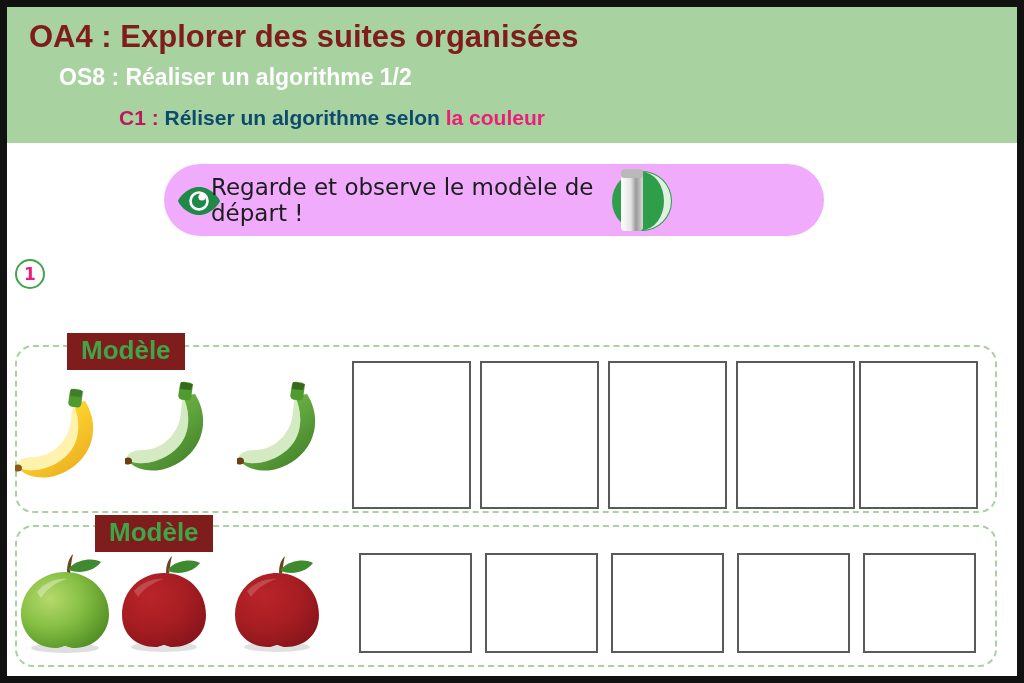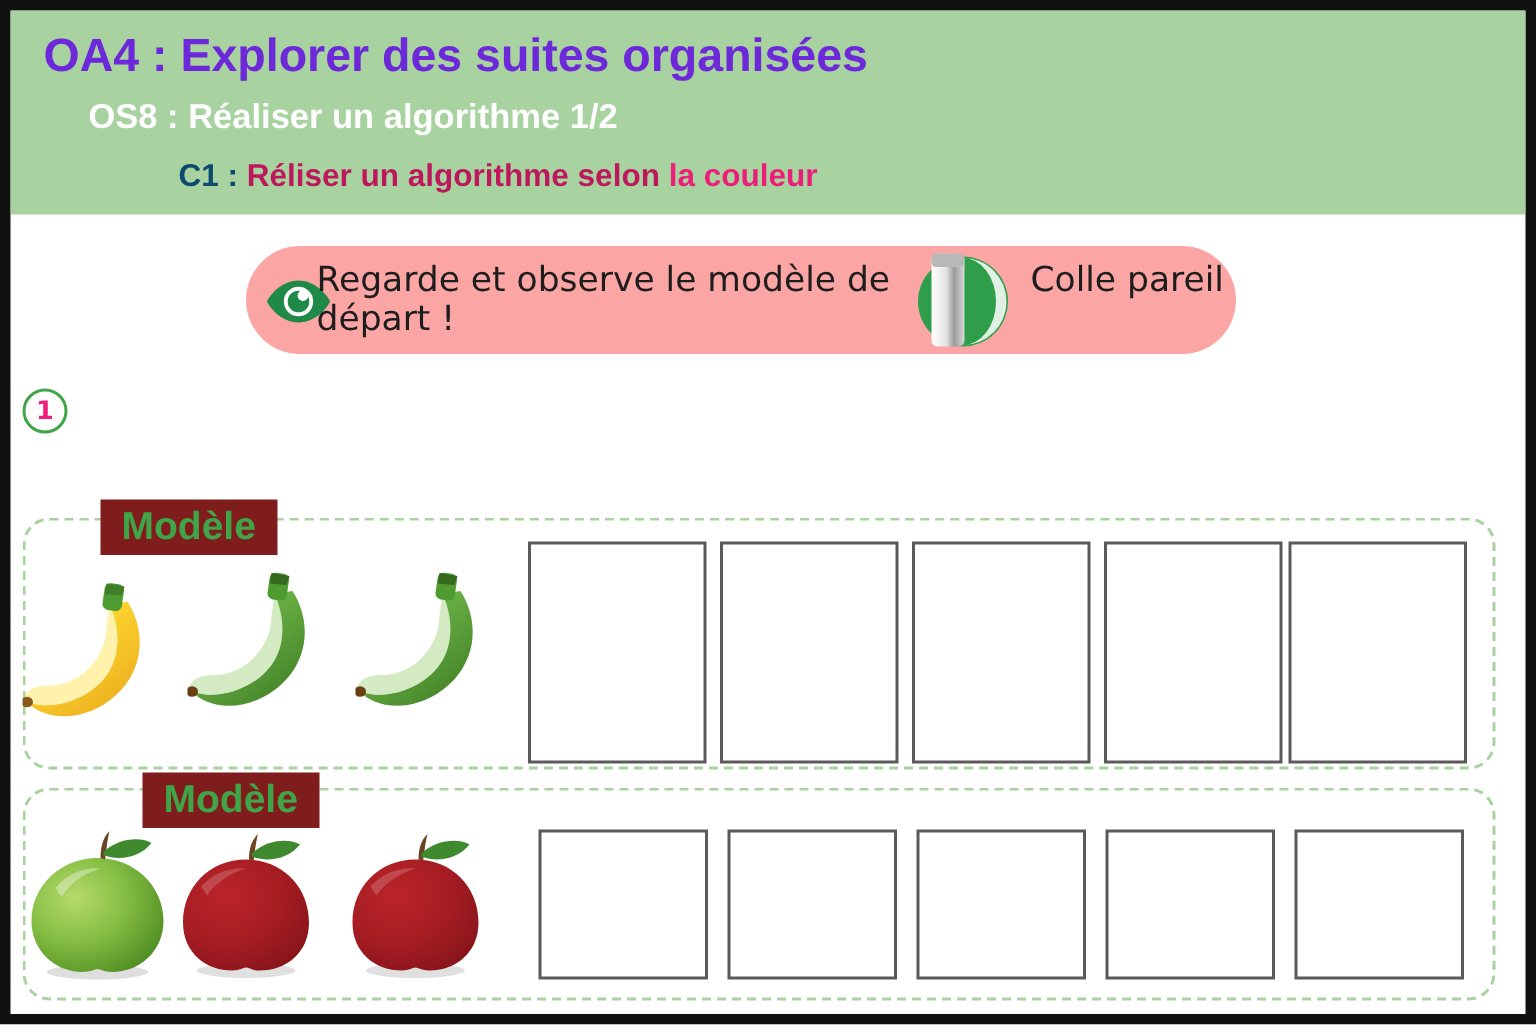--- a/index.html
+++ b/index.html
@@ -30,21 +30,21 @@
     background: #a8d3a0;
     box-sizing: border-box;
     overflow: hidden;
   }
   .title-main {
     position: absolute;
     left: 22px;
     top: 12px;
     font-size: 31px;
     font-weight: bold;
-    color: #6d28d9;
+    color: #7f1d1d;
     letter-spacing: 0px;
     white-space: nowrap;
   }
   .title-os8 {
     position: absolute;
     left: 52px;
     top: 57px;
     font-size: 23px;
     font-weight: bold;
     color: #ffffff;
@@ -52,41 +52,41 @@
   }
   .title-c1 {
     position: absolute;
     left: 112px;
     top: 100px;
     font-size: 21px;
     font-weight: bold;
     white-space: nowrap;
     line-height: 1;
   }
-  .c1-tag { color: #0c4a6e; }
-  .c1-mid { color: #be185d; }
+  .c1-tag { color: #be185d; }
+  .c1-mid { color: #0c4a6e; }
   .c1-hl  { color: #ec1e79; }
 
   
   .pdf-icon {
     position: absolute;
     left: 876px;
     top: 8px;
     width: 120px;
     height: 128px;
   }
 
   
   .pill {
     position: absolute;
     left: 157px;
     top: 157px;
     width: 660px;
     height: 72px;
-    background: #fca5a5;
+    background: #f0abfc;
     border-radius: 36px;
     box-sizing: border-box;
   }
   .eye-icon {
     position: absolute;
     left: 13px;
     top: 22px;
     width: 44px;
     height: 30px;
   }
@@ -229,21 +229,20 @@
             <stop offset="100%" stop-color="#d8d8d8"></stop>
           </linearGradient>
         </defs>
         <circle cx="45" cy="33" r="30" fill="#2e9e4a"></circle>
         <path d="M45 4 A29 29 0 0 1 45 62 A22 29 0 0 0 45 4 Z" fill="#ffffff" opacity="0.85"></path>
         <rect x="24" y="1" width="22" height="62" rx="4" fill="url(#stickgrad)"></rect>
         <rect x="24" y="1" width="22" height="9" rx="3" fill="#b9b9b9"></rect>
       </svg>
     </div>
 
-    <div class="pill-text2">Colle pareil</div>
   </div>
 
   <div class="task-num">1</div>
 
   <div class="row-box" id="row1"></div>
   <div class="modele-label" id="modele1">Modèle</div>
 
   <div class="fruit" id="ban1">
     <svg viewBox="0 0 112 108" width="112" height="108">
       <defs>

